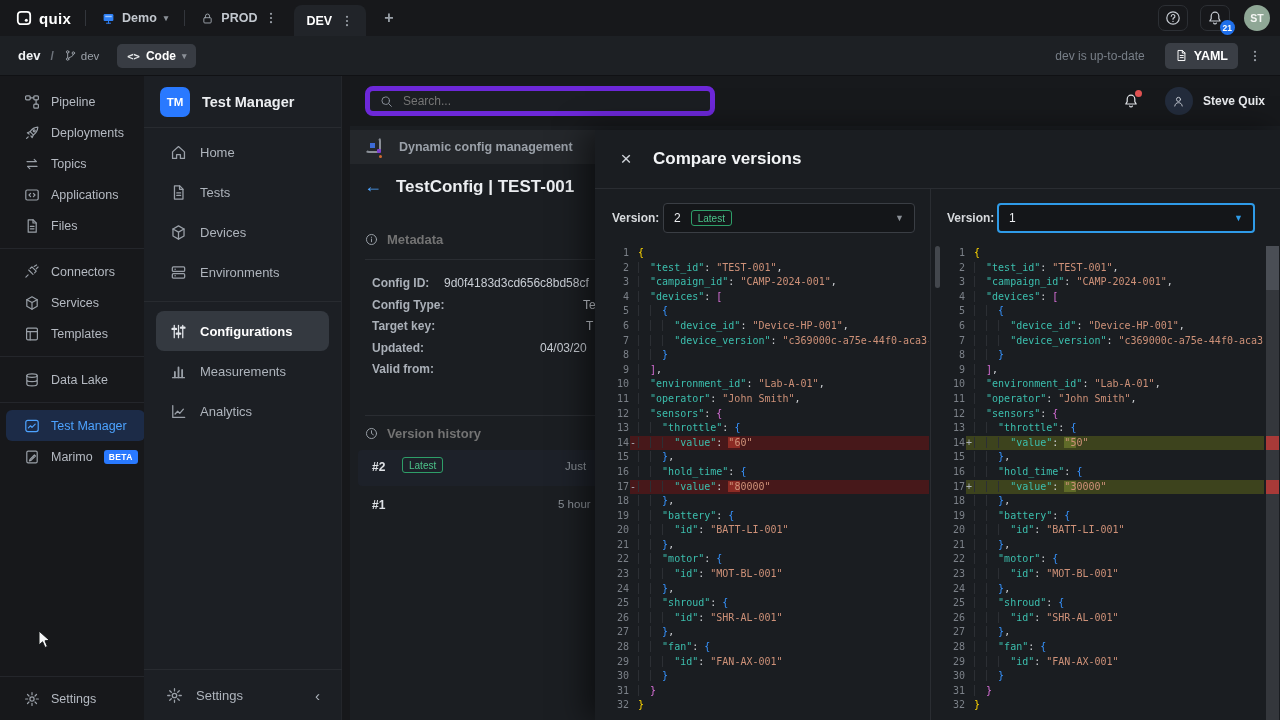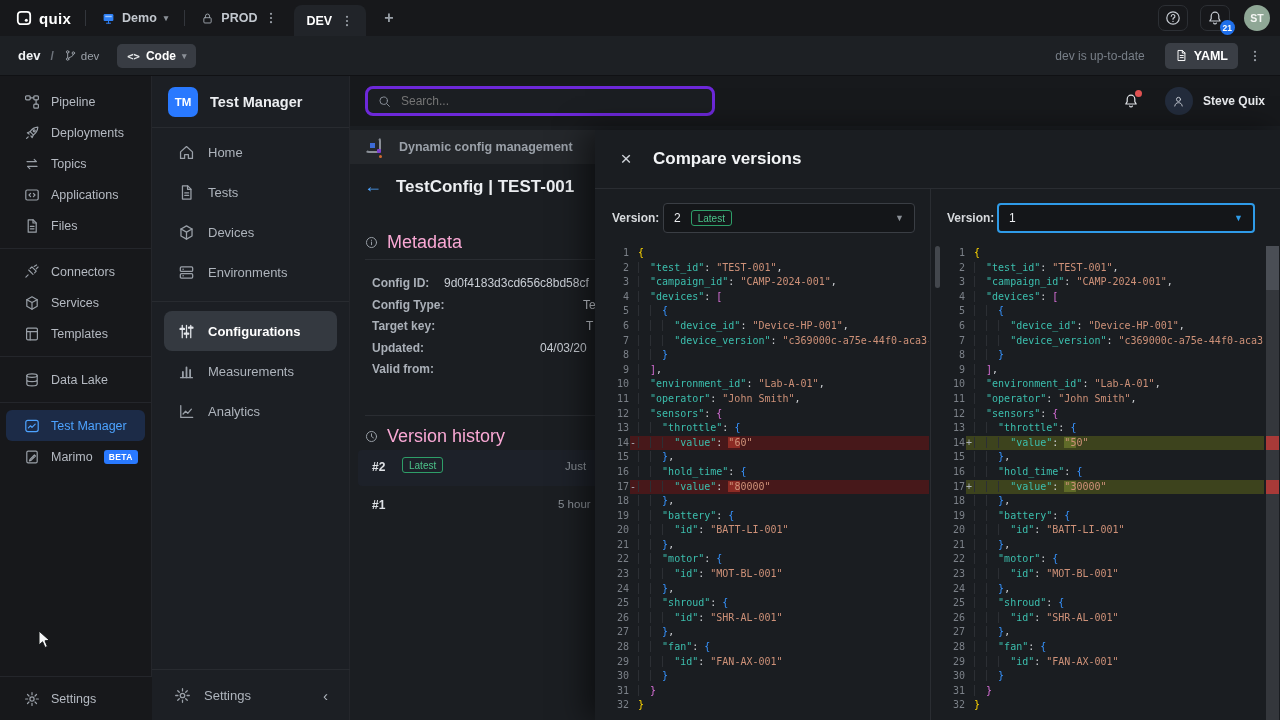--- a/index.html
+++ b/index.html
@@ -48,62 +48,62 @@
     color:#b5bac2;font-size:12.5px;}
   .nav-item .nlabel{white-space:nowrap;}
   .nav-item.active{background:#1c2b47;color:#4da3ff;}
   .nav-item.active .nicon{color:#4da3ff;}
   .nicon{color:#9aa0a8;display:flex;}
   .nav-div{height:1px;background:#24262b;margin:7px 0;}
   .beta-badge{background:#2979ff;color:#fff;font-size:8.5px;font-weight:bold;border-radius:3px;padding:2px 5px;letter-spacing:.4px;}
   #navsb-footer{position:absolute;left:0;bottom:0;width:152px;border-top:1px solid #24262b;padding:6px 0;background:#17181b;}
 
   
-  #tmsb{position:absolute;left:152px;top:76px;width:198px;height:644px;background:#1c1f24;border-right:1px solid #24262b;}
+  #tmsb{position:absolute;left:144px;top:76px;width:198px;height:644px;background:#1c1f24;border-right:1px solid #24262b;}
   #tmsb-header{height:52px;display:flex;align-items:center;gap:12px;padding:0 16px;border-bottom:1px solid #282b30;}
   .tm-logo{width:30px;height:30px;border-radius:7px;background:#2979ff;color:#fff;font-size:11.5px;font-weight:bold;
     display:flex;align-items:center;justify-content:center;}
   .tm-title{font-size:14.5px;font-weight:bold;color:#eceef1;}
   #tmsb-items{padding-top:4px;}
   .tm-item{height:40px;display:flex;align-items:center;gap:13px;padding:0 14px;margin:0 12px;border-radius:8px;
     color:#aeb4bc;font-size:13px;}
   .tm-item.active{background:#343940;color:#fff;font-weight:bold;}
   .tm-div{height:1px;background:#282b30;margin:9px 0;}
   .tmicon{color:#9aa0a8;display:flex;}
   .tmicon svg{width:17px;height:17px;}
   .tm-item.active .tmicon{color:#e3e6ea;}
   #tmsb-footer{position:absolute;left:0;bottom:0;width:198px;border-top:1px solid #282b30;height:51px;display:flex;
     align-items:center;gap:13px;padding:0 22px;color:#aeb4bc;font-size:13px;}
   .collapse-ch{margin-left:auto;color:#aeb4bc;font-size:15px;}
 
   
   #main{position:absolute;left:350px;top:76px;width:930px;height:644px;background:#1b1e22;overflow:hidden;}
   #innerhdr{position:absolute;left:0;top:0;width:930px;height:50px;background:#17191c;display:flex;align-items:center;padding:0 15px;}
-  .searchbox{width:350px;height:30px;border:3px solid #6d28d9;border-radius:8px;background:#1b1e22;display:flex;align-items:center;gap:8px;padding:0 10px;}
+  .searchbox{width:350px;height:30px;border:5px solid #6d28d9;border-radius:8px;background:#1b1e22;display:flex;align-items:center;gap:8px;padding:0 10px;}
   .searchbox input{background:transparent;border:none;outline:none;color:#9aa0a8;font-size:12px;font-family:"Liberation Sans",sans-serif;width:280px;}
   .sicon{color:#8a9099;display:flex;}
   .ih-spacer{flex:1;}
   .ih-bell{position:relative;color:#e3e6ea;margin-right:26px;}
   .reddot{position:absolute;right:-3px;top:-3px;width:7px;height:7px;border-radius:50%;background:#e05252;}
   .ih-avatar{width:28px;height:28px;border-radius:50%;background:#232c3c;color:#c4cad3;display:flex;align-items:center;justify-content:center;margin-right:10px;}
   .ih-user{font-size:12px;font-weight:bold;color:#e8eaed;}
 
   #dcmbar{position:absolute;left:0;top:54px;width:930px;height:34px;background:#24272b;display:flex;align-items:center;gap:13px;padding:0 14px;}
   .dcm-logo{width:22px;height:22px;position:relative;}
   .dcm-logo .frame{position:absolute;left:1px;top:1px;width:16px;height:16px;border:2.5px solid #8a8f96;border-radius:4px;border-right-color:transparent;border-bottom-color:transparent;transform:rotate(180deg);}
   .dcm-logo .d1{position:absolute;left:6px;top:7px;width:5px;height:5px;background:#3d6bd6;}
   .dcm-logo .d2{position:absolute;left:13px;top:13px;width:4px;height:4px;background:#7c3fd1;border-radius:1px;}
   .dcm-logo .d3{position:absolute;left:15px;top:19px;width:3px;height:3px;background:#d16a2f;border-radius:50%;}
   .dcm-title{font-size:12.5px;font-weight:bold;color:#9aa0a8;}
 
   #backrow{position:absolute;left:14px;top:100px;display:flex;align-items:center;gap:14px;}
   .backarrow{color:#4da3ff;font-size:18px;}
   .pagetitle{font-size:17px;font-weight:bold;color:#eceef1;}
 
-  .sec-hd{display:flex;align-items:center;gap:9px;color:#f9a8d4;font-size:18px;font-weight:normal;}
+  .sec-hd{display:flex;align-items:center;gap:9px;color:#737373;font-size:13px;font-weight:bold;}
   .sec-hd .icn{color:#9aa0a8;}
   #meta-hd{position:absolute;left:15px;top:156px;}
   .hdiv{position:absolute;left:15px;width:268px;height:1px;background:#2a2d32;}
   #meta-rows{position:absolute;left:0;top:197px;width:300px;}
   .meta-row{position:relative;height:21.5px;}
   .mlabel{position:absolute;left:22px;top:3px;font-size:12px;font-weight:bold;color:#aab0b8;}
   .mval{position:absolute;top:3px;font-size:12px;color:#c9ced5;white-space:nowrap;}
   .mv-0{left:94px;}.mv-1{left:233px;}.mv-2{left:236px;}.mv-3{left:190px;}.mv-4{left:250px;}.mv-5{left:250px;}
   #vh-hd{position:absolute;left:15px;top:350px;}
   #vh-rows{position:absolute;left:0;top:372px;width:268px;}

